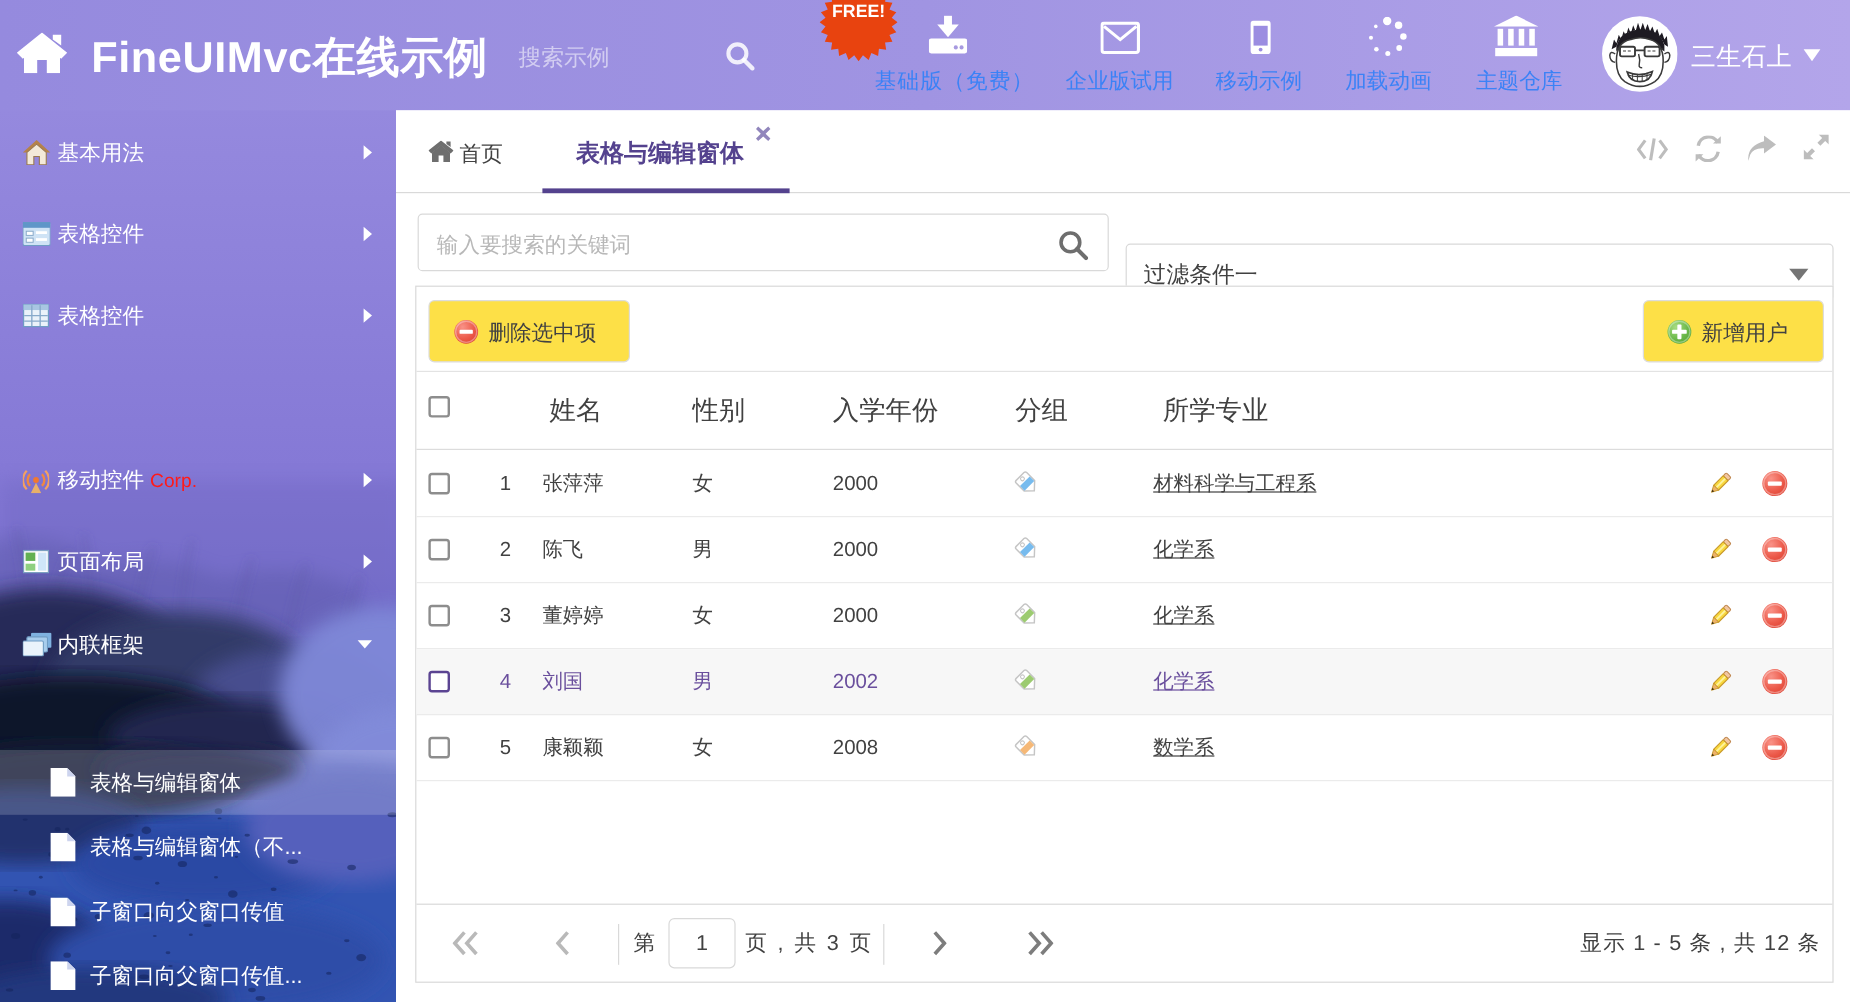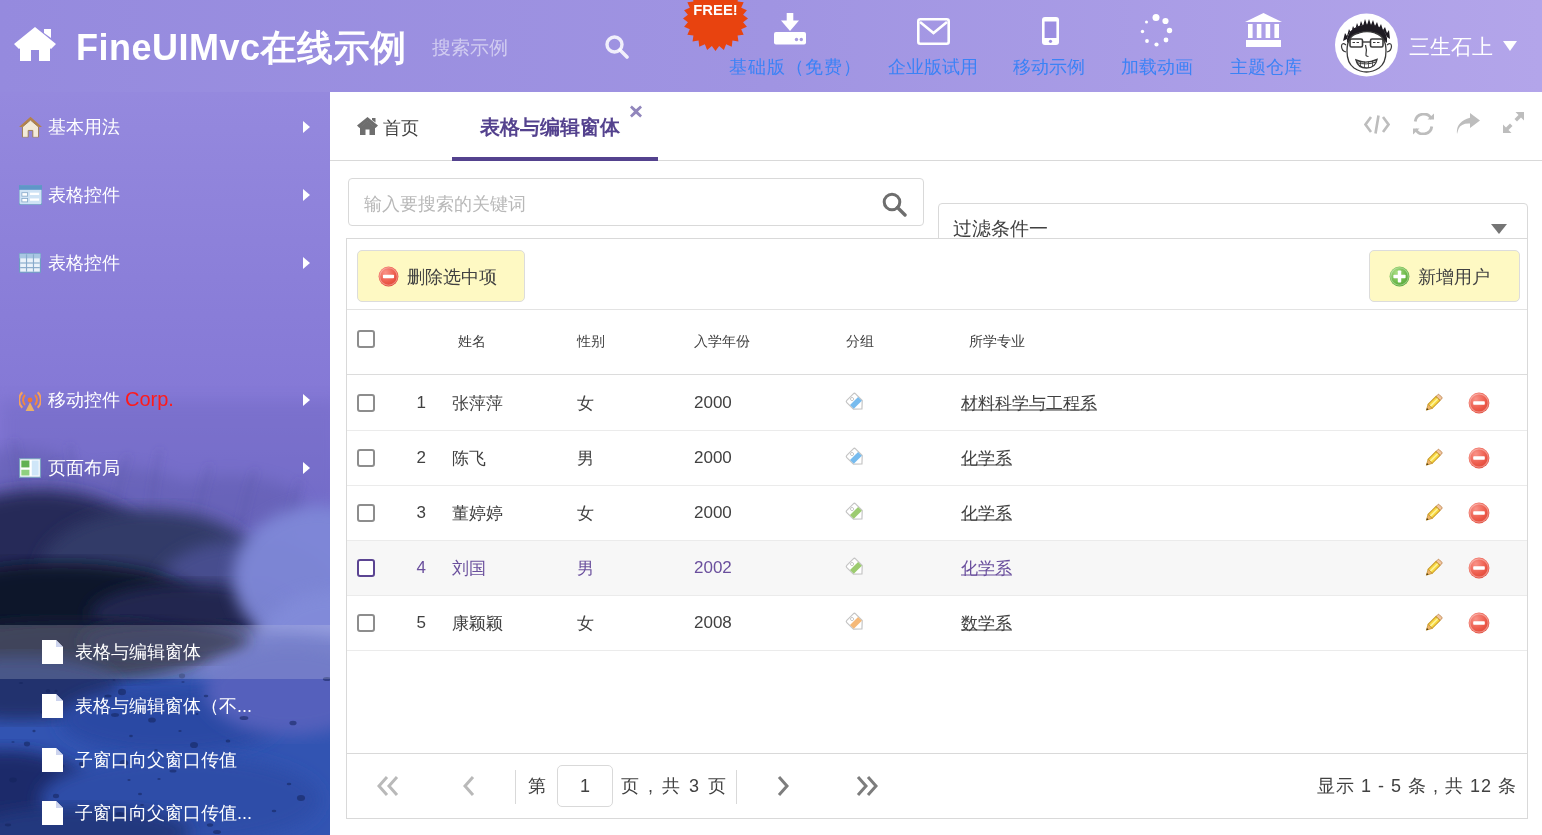--- a/index.html
+++ b/index.html
@@ -35,24 +35,24 @@
 #tab-act .t { position:absolute; left:28px; top:22px; font-size:20px; font-weight:bold; color:#54428e; white-space:nowrap; }
 #tab-underline { position:absolute; left:122px; top:65px; width:206px; height:4px; background:#54428e; }
 
 #q1 { position:absolute; left:18px; top:86px; width:576px; height:48px; border:1px solid #d9d9d9; border-radius:4px; background:#fff; }
 #q1 .ph { position:absolute; left:15px; top:13px; font-size:18px; color:#b8b8b8;text-align:center; }
 #q2 { position:absolute; left:608px; top:86px; width:590px; height:48px; border:1px solid #d9d9d9; border-radius:4px; background:#fff;margin-top:25px; }
 #q2 .tx { position:absolute; left:14px; top:12px; font-size:19px; color:#414141; }
 #q2 .car { position:absolute; right:20px; top:20px; width:0; height:0; border-top:10px solid #757575; border-left:8px solid transparent; border-right:8px solid transparent; }
 
 #grid { position:absolute; left:16px; top:146px; width:1182px; height:581px; border:1px solid #d9d9d9; background:#fff; }
-.btn { position:absolute; top:11px; height:52px; border:1px solid #dcdcdc; border-radius:5px; background:#fef9c3; }
+.btn { position:absolute; top:11px; height:52px; border:1px solid #dcdcdc; border-radius:5px; background:#fde047; }
 .btn .bt { position:absolute; top:14px; font-size:18px; color:#414141; white-space:nowrap; }
 #gtoolbar { position:absolute; left:0; top:0; width:1180px; height:71px; border-bottom:1px solid #e3e3e3; }
-#ghead { position:absolute; left:0; top:71px; width:1180px; height:65px; border-bottom:1px solid #dcdcdc; font-size:14px; color:#414141; }
+#ghead { position:absolute; left:0; top:71px; width:1180px; height:65px; border-bottom:1px solid #dcdcdc; font-size:22px; color:#414141; }
 .grow { position:absolute; left:0; width:1180px; height:55px; border-bottom:1px solid #ebebeb; font-size:17px; color:#414141; }
 .cell { position:absolute; top:50%; transform:translateY(-50%); white-space:nowrap; }
 .ck { position:absolute; left:10px; top:50%; margin-top:-9px; width:18px; height:18px; border:2px solid #8d8d8d; border-radius:3px; background:#fff; }
 .num { position:absolute; left:40px; width:39px; text-align:right; }
 a.lk { color:#414141; text-decoration:underline; }
 .grow.hl { background:#f7f7f7; color:#6a4f9d; }
 .grow.hl a.lk { color:#6a4f9d; }
 .ck.ckp { border-color:#5b4492; }
 
 #gpager { position:absolute; left:0; top:514px; width:1180px; height:65px; border-top:1px solid #d9d9d9; font-size:18px; color:#414141; }
@@ -306,32 +306,41 @@
   </div>
   <div class="mi" style="top:280px">
     <svg class="ic" width="22" height="22" viewBox="0 0 20 20">
       <path d="M10 12 L6 20 H14 Z" fill="#e8b06a"></path>
       <circle cx="10" cy="10" r="2.2" fill="#f07830"></circle>
       <path d="M5.5 5.5 a6.4 6.4 0 0 0 0 9" fill="none" stroke="#f08840" stroke-width="1.8"></path>
       <path d="M14.5 5.5 a6.4 6.4 0 0 1 0 9" fill="none" stroke="#f08840" stroke-width="1.8"></path>
       <path d="M3 3 a9.9 9.9 0 0 0 0 14" fill="none" stroke="#f4a060" stroke-width="1.8"></path>
       <path d="M17 3 a9.9 9.9 0 0 1 0 14" fill="none" stroke="#f4a060" stroke-width="1.8"></path>
     </svg>
-    <div class="txt">移动控件 <span style="color:#ff1a1a;font-size:20px">Corp.</span></div>
+    <div class="txt">移动控件 <span style="color:#ff1a1a;font-size:16px">Corp.</span></div>
         <div class="arr arr-r"></div>
   </div>
   <div class="mi" style="top:348px">
     <svg class="ic" width="22" height="20" viewBox="0 0 19 17">
       <rect x="0.5" y="0.5" width="18" height="16" fill="#fff" stroke="#7aa0c0" stroke-width="1"></rect>
       <rect x="2" y="2" width="7" height="6" fill="#62b152"></rect>
       <rect x="2" y="10" width="7" height="5" fill="#8fd080"></rect>
       <rect x="11" y="2" width="6" height="13" fill="#cfe6f8"></rect>
     </svg>
     <div class="txt">页面布局</div>
         <div class="arr arr-r"></div>
+  </div>
+  <div class="mi" style="top:417px">
+    <svg class="ic" width="24" height="20" viewBox="0 0 21 17">
+      <rect x="6" y="0" width="15" height="11" rx="1" fill="#7fb2e0"></rect>
+      <rect x="3" y="3" width="15" height="11" rx="1" fill="#a8cdec" stroke="#6f9cc4" stroke-width="0.8"></rect>
+      <rect x="0" y="6" width="15" height="11" rx="1" fill="#eaf3fb" stroke="#6f9cc4" stroke-width="0.8"></rect>
+    </svg>
+    <div class="txt">内联框架</div>
+        <div class="arr arr-d"></div>
   </div>
   <div class="smi sel" style="top:533px">
     <svg class="ic" width="21" height="24" viewBox="0 0 21 24">
           <path d="M0 0 H14 L21 7 V24 H0 Z" fill="#fff"></path>
           <path d="M14 0 L21 7 H14 Z" fill="#cdd4ee"></path>
         </svg>
     <div class="txt">表格与编辑窗体</div>
   </div>
   <div class="smi" style="top:587px">
     <svg class="ic" width="21" height="24" viewBox="0 0 21 24">

